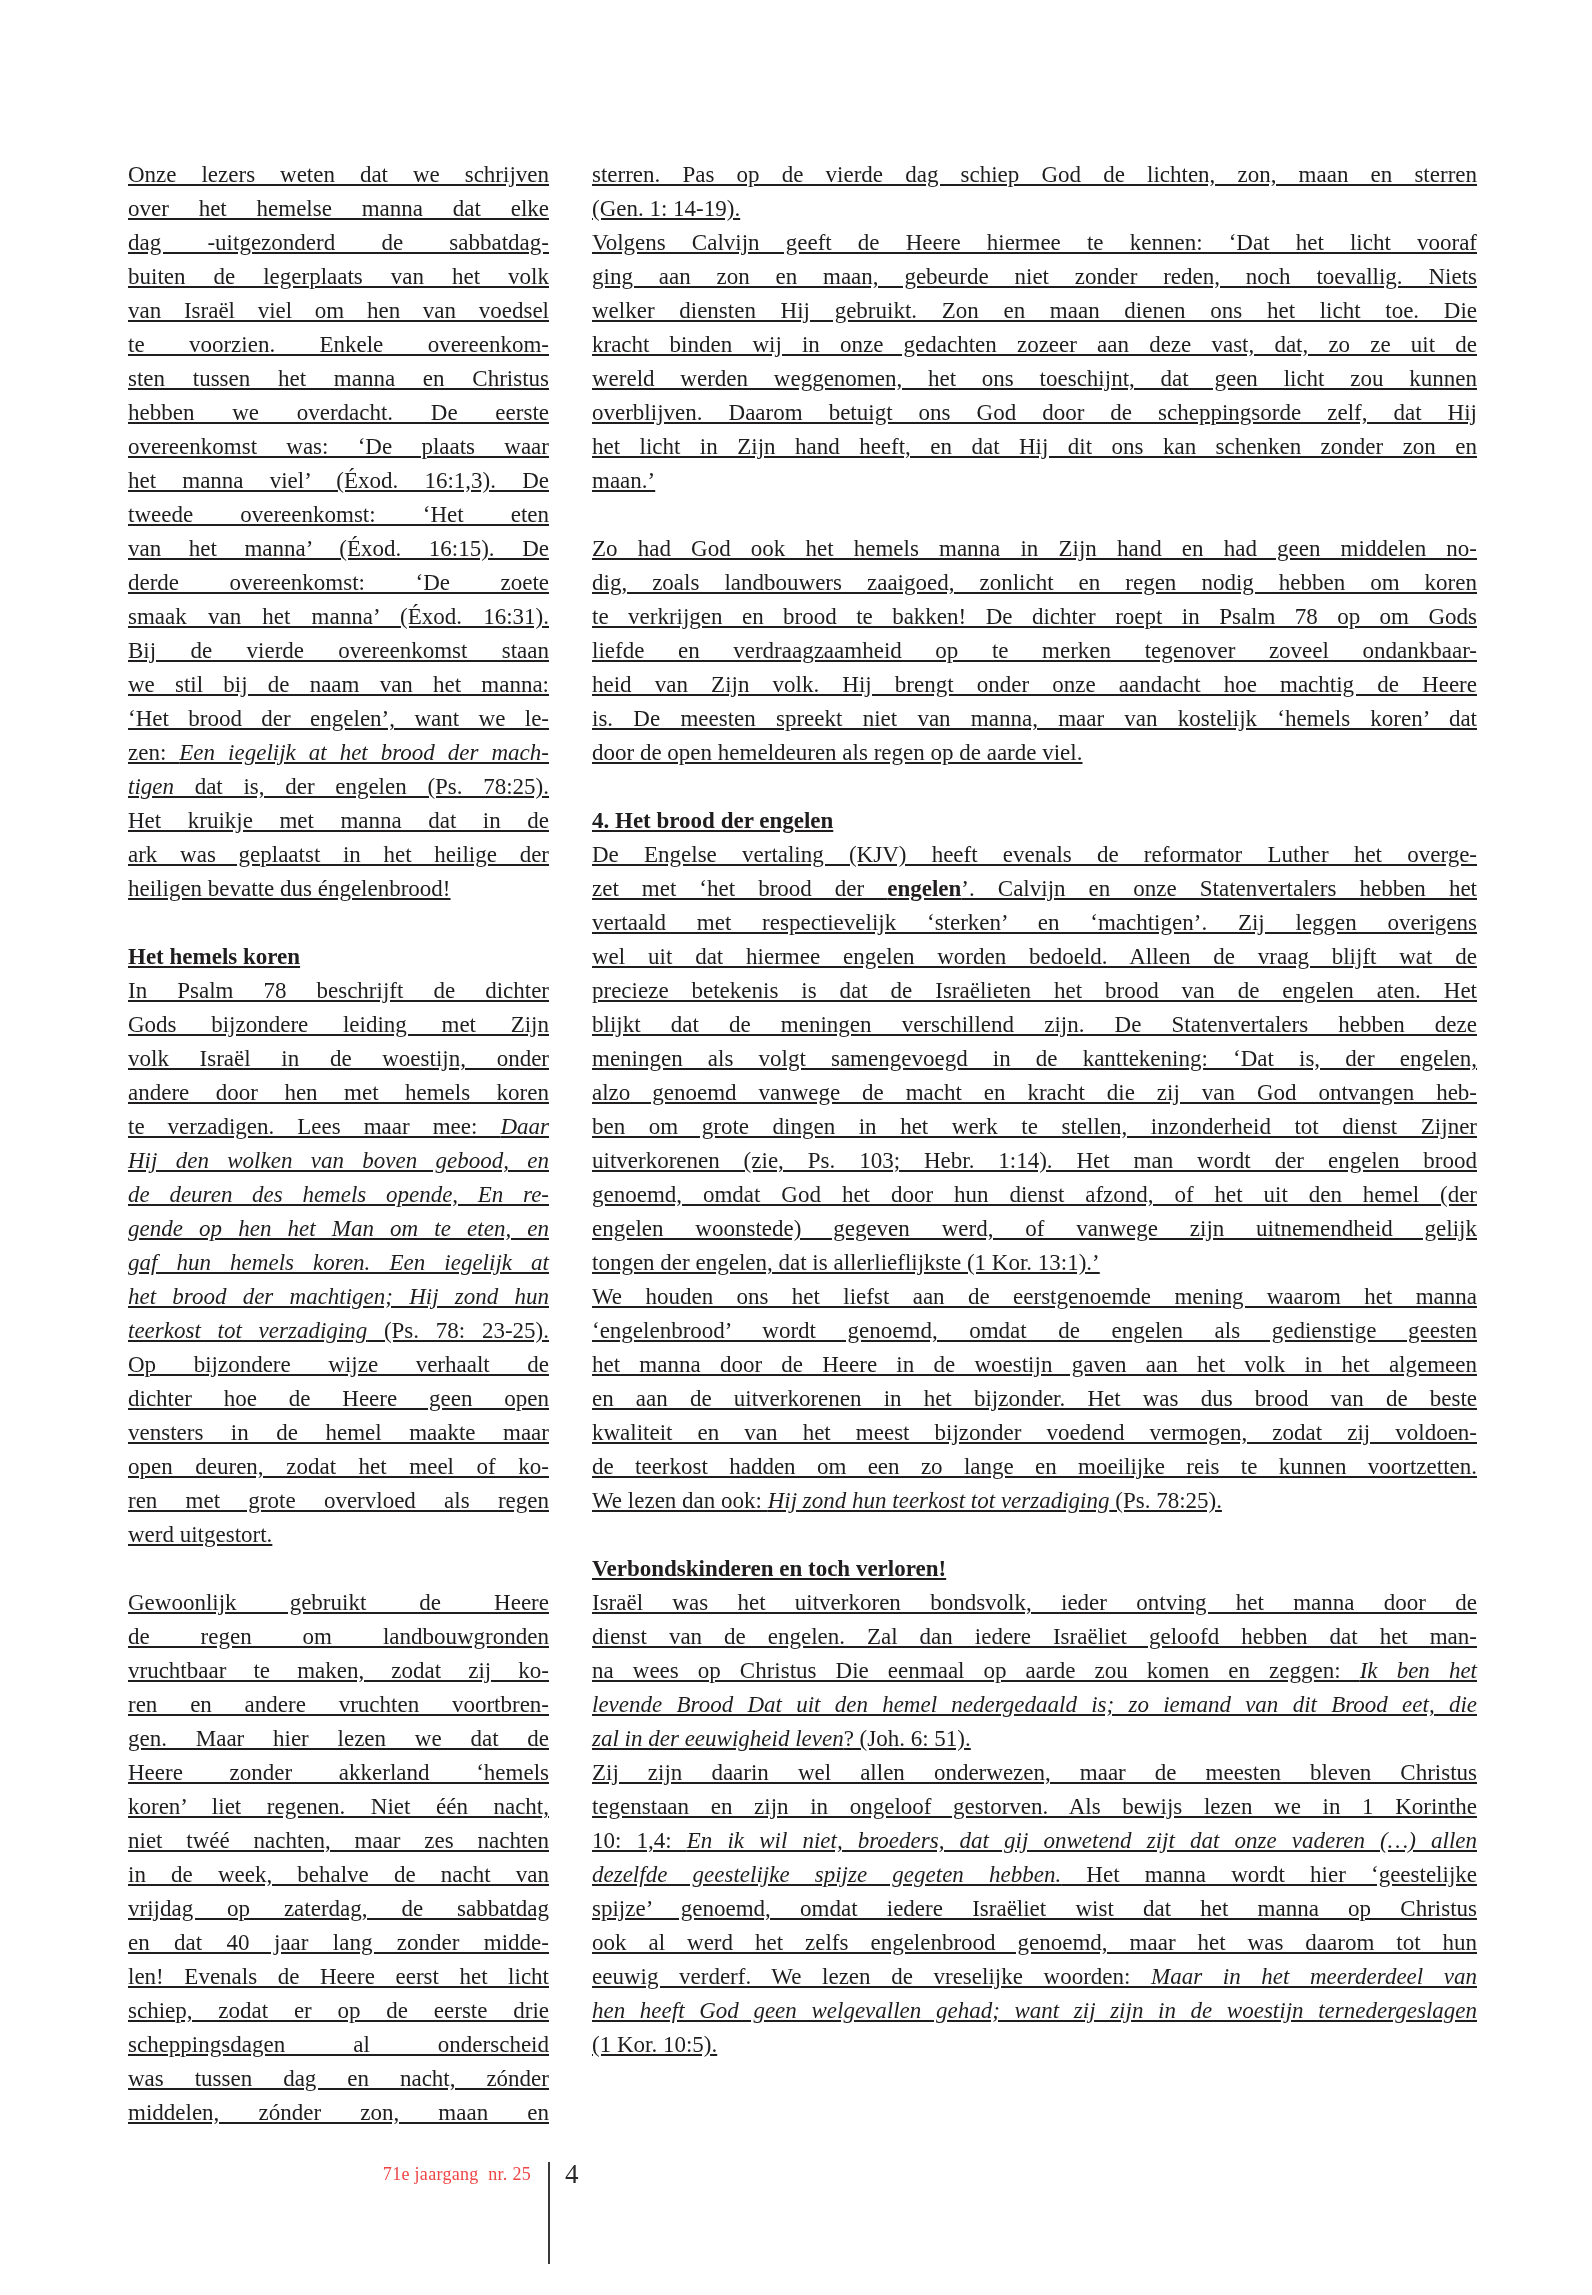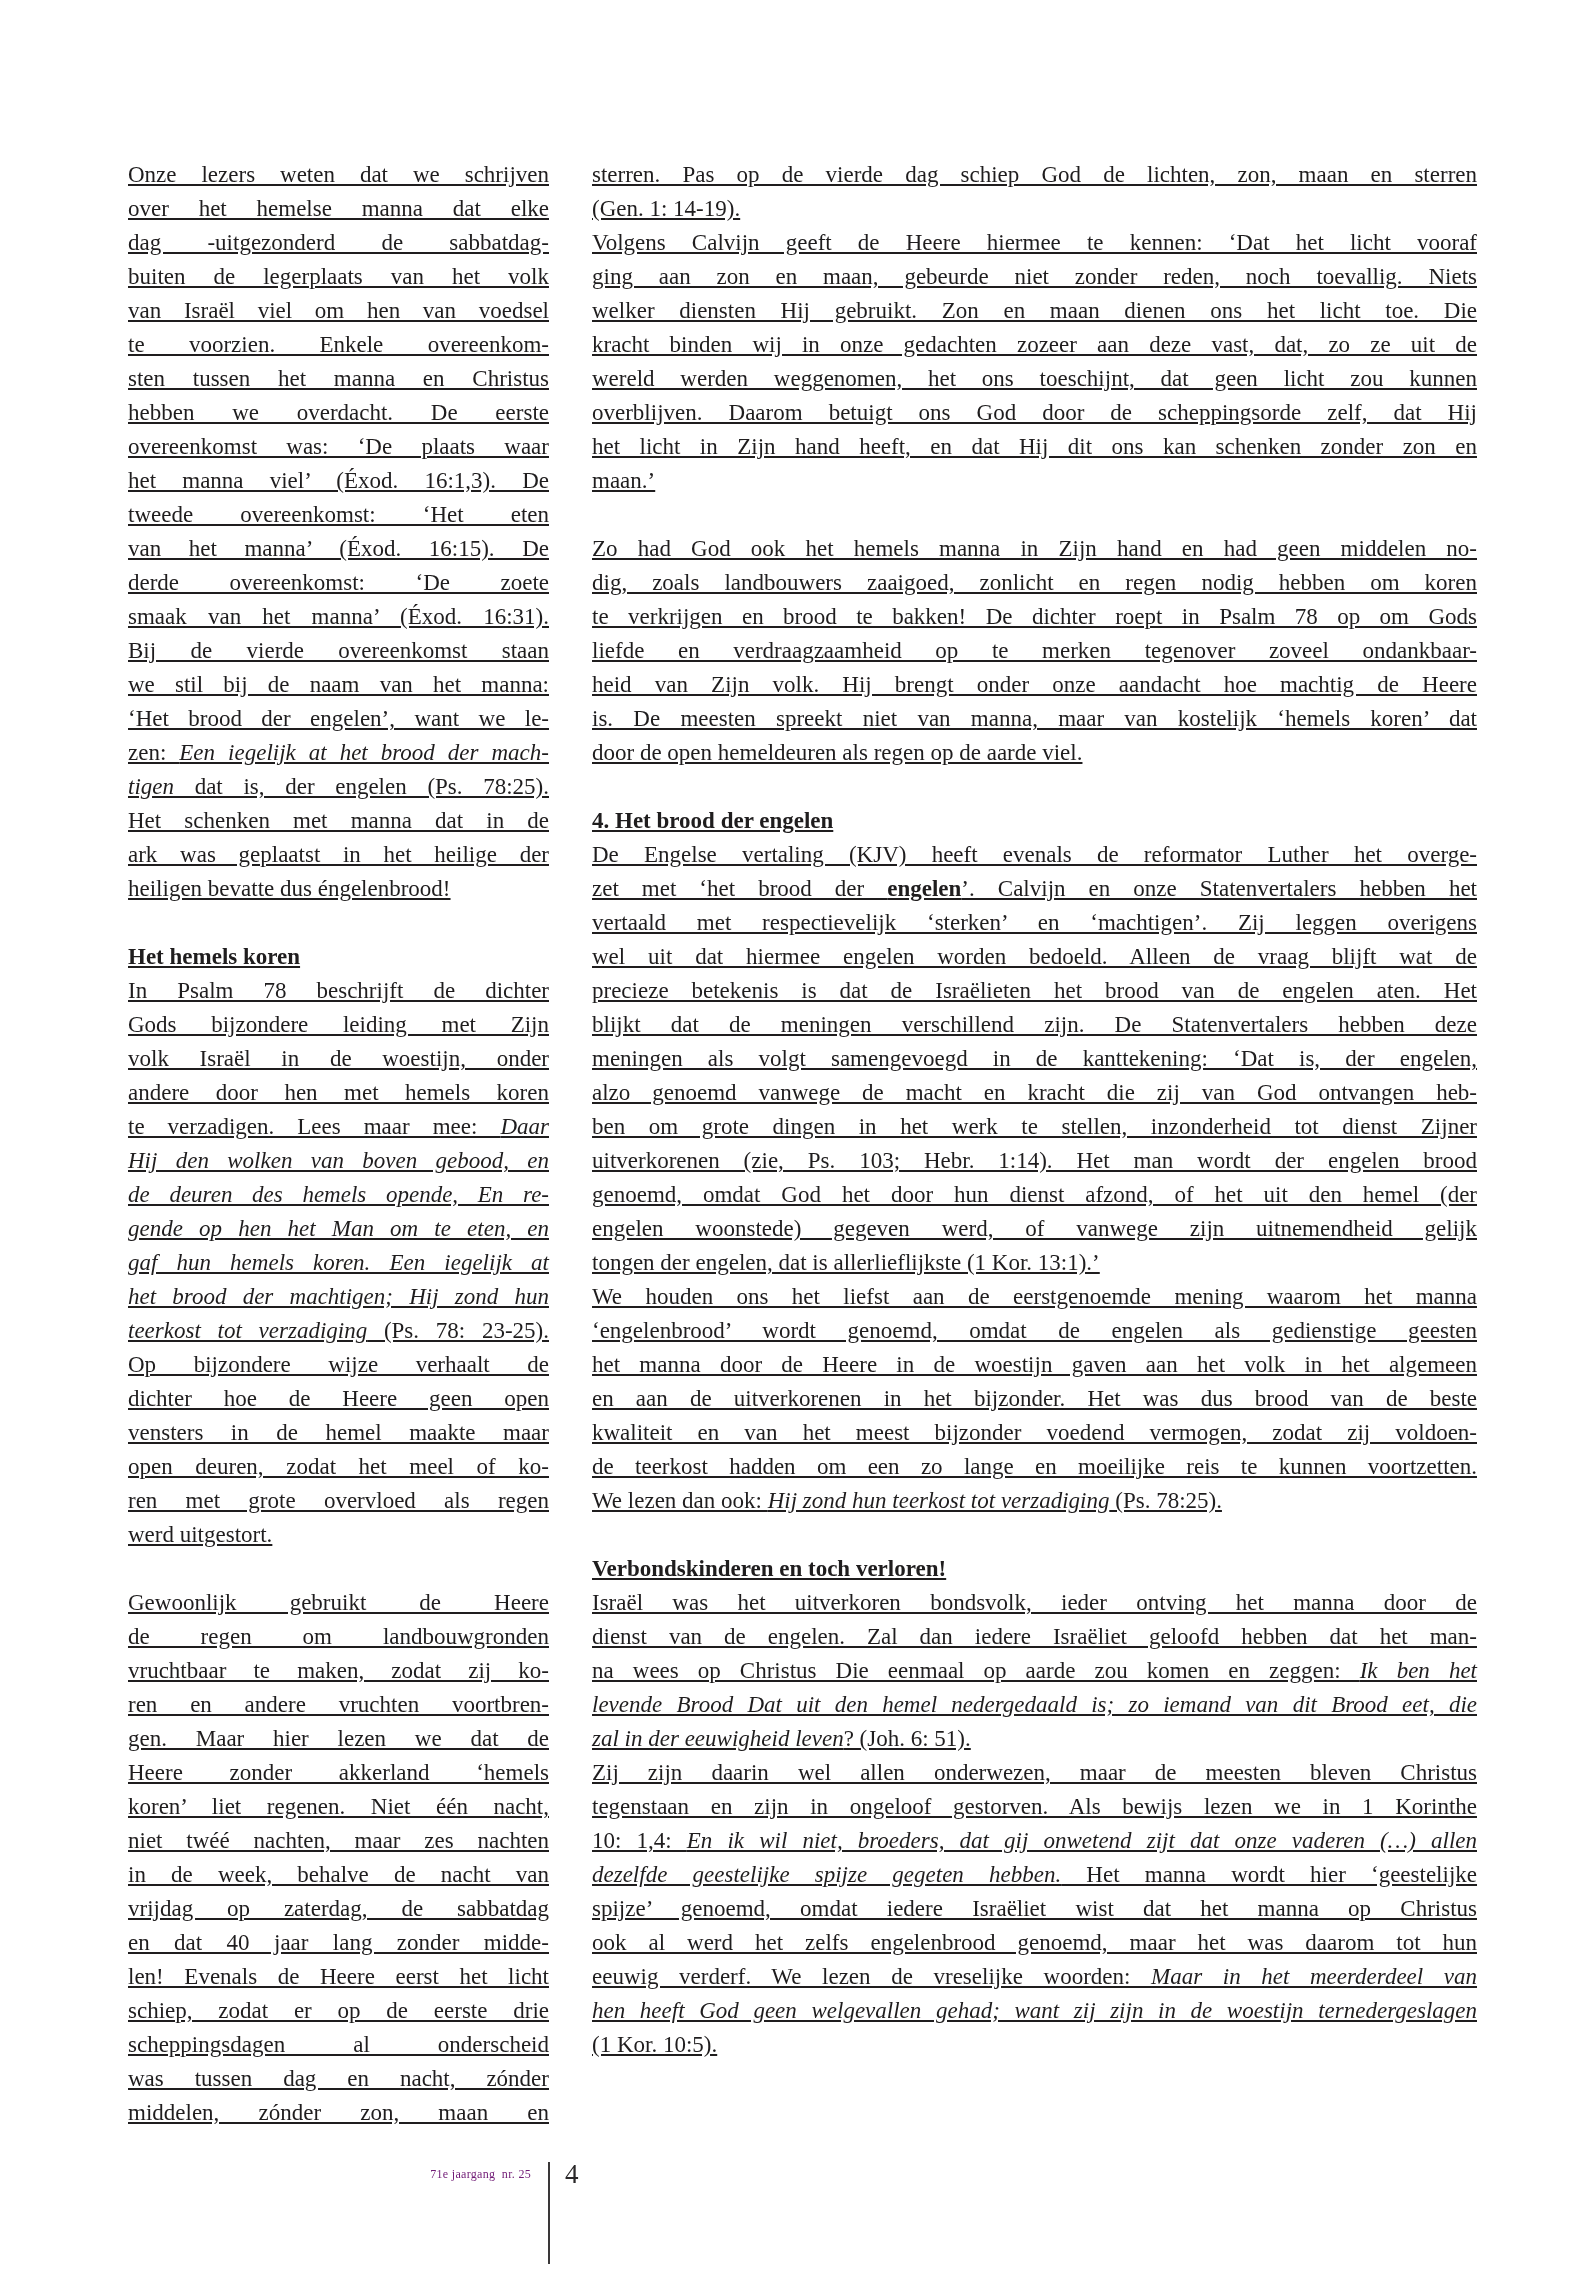--- a/index.html
+++ b/index.html
@@ -31,25 +31,25 @@
     .line.last { text-align-last: left; }
     .line i { font-style: italic; }
     .line b, .heading { font-weight: bold; }
     .heading { text-align: left; line-height: 34px; }
     .spacer { height: 34px; }
 
     .footer-issue {
       position: absolute;
       right: calc(1592px - 531px);
       top: 2162px;
-      font-size: 12px;
+      font-size: 18px;
       line-height: 24px;
       letter-spacing: 0.3px;
       white-space: pre;
-      color: #701a75;
+      color: #ef4444;
     }
     .footer-rule {
       position: absolute;
       left: 548px;
       top: 2162px;
       width: 1.7px;
       height: 102px;
       background: #3a3839;
     }
     .footer-page {
@@ -79,21 +79,21 @@
         <div class="line">het manna viel’ (Éxod. 16:1,3). De</div>
         <div class="line">tweede overeenkomst: ‘Het eten</div>
         <div class="line">van het manna’ (Éxod. 16:15). De</div>
         <div class="line">derde overeenkomst: ‘De zoete</div>
         <div class="line">smaak van het manna’ (Éxod. 16:31).</div>
         <div class="line">Bij de vierde overeenkomst staan</div>
         <div class="line">we stil bij de naam van het manna:</div>
         <div class="line">‘Het brood der engelen’, want we le-</div>
         <div class="line">zen: <i>Een iegelijk at het brood der mach-</i></div>
         <div class="line"><i>tigen</i> dat is, der engelen (Ps. 78:25).</div>
-        <div class="line">Het schenken met manna dat in de</div>
+        <div class="line">Het kruikje met manna dat in de</div>
         <div class="line">ark was geplaatst in het heilige der</div>
         <div class="line last">heiligen bevatte dus éngelenbrood!</div>
       </div>
       <div class="spacer"></div>
       <div class="heading">Het hemels koren</div>
       <div class="paragraph">
         <div class="line">In Psalm 78 beschrijft de dichter</div>
         <div class="line">Gods bijzondere leiding met Zijn</div>
         <div class="line">volk Israël in de woestijn, onder</div>
         <div class="line">andere door hen met hemels koren</div>

